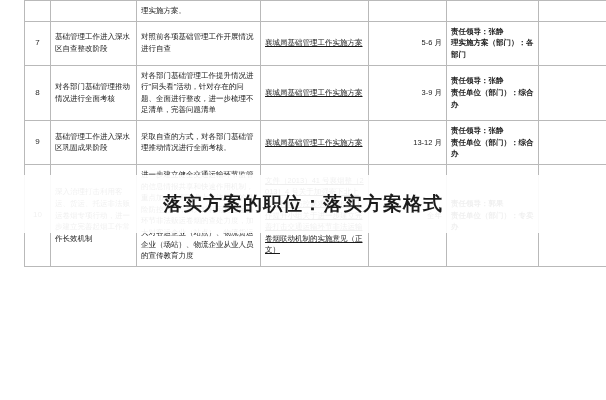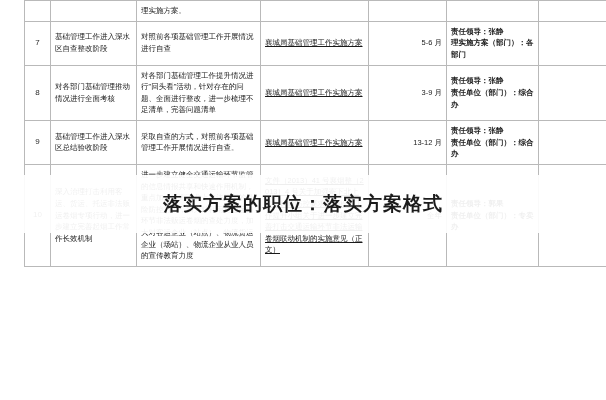--- a/index.html
+++ b/index.html
@@ -134,22 +134,22 @@
         <td class="col-time">3-9 月</td>
         <td class="col-leader">
           <span class="cell-line">责任领导：张静</span>
           <span class="cell-line">责任单位（部门）：综合办</span>
         </td>
         <td class="col-extra"></td>
       </tr>
 
       <tr class="row-9">
         <td class="col-num">9</td>
-        <td class="col-task">基础管理工作进入深水区总结验收阶段</td>
-        <td class="col-detail">采取自查的方式，对照前各项基础管理工作开展情况进行自查。</td>
+        <td class="col-task">基础管理工作进入深水区巩固成果阶段</td>
+        <td class="col-detail">采取自查的方式，对各部门基础管理推动情况进行全面考核。</td>
         <td class="col-dept">襄城局基础管理工作实施方案</td>
         <td class="col-time">13-12 月</td>
         <td class="col-leader">
           <span class="cell-line">责任领导：张静</span>
           <span class="cell-line">责任单位（部门）：综合办</span>
         </td>
         <td class="col-extra"></td>
       </tr>
 
       <tr class="row-10">

